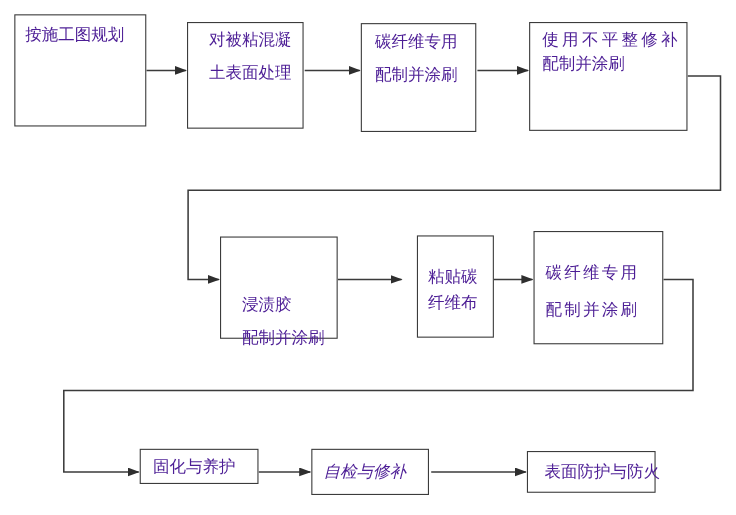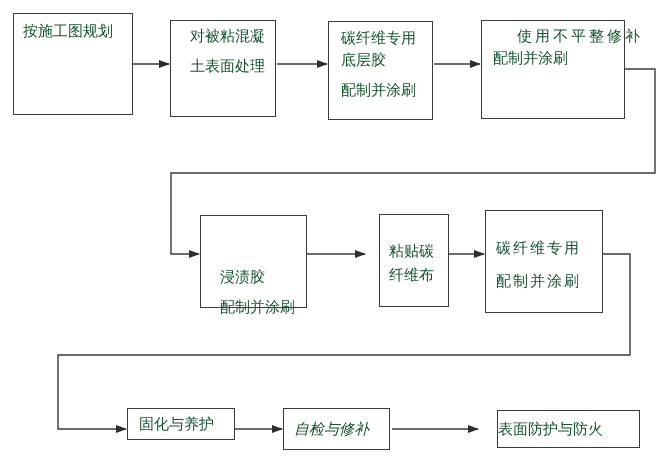--- a/index.html
+++ b/index.html
@@ -20,43 +20,43 @@
     left: 0; top: 0;
     width: 669px;
     height: 468px;
     pointer-events: none;
   }
   .node {
     position: absolute;
     box-sizing: border-box;
     border: 1.5px solid #3b3b3b;
     background: #ffffff;
-    color: #14532d;
+    color: #4c1d95;
     font-size: 15px;
   }
   .node .line { white-space: nowrap; }
 
   
   .n1 { left: 13px;  top: 13px;  width: 120px; height: 102px; padding: 6px 0 0 9px;  line-height: 22px; }
   .n2 { left: 170px; top: 20px;  width: 106px; height: 97px;  padding: 0 0 0 19px;   line-height: 30px; }
   .n3 { left: 328px; top: 21px;  width: 105px; height: 99px;  padding: 5px 0 0 12px; line-height: 22px; }
   .n3 .gap-before { margin-top: 8px; }
   .n4 { left: 481px; top: 20px;  width: 144px; height: 99px;  padding: 4px 0 0 11px; line-height: 22px; }
-  .n4 .spread { letter-spacing: 3px; margin-left: 24px; }
+  .n4 .spread { letter-spacing: 3px; }
 
   
   .n5 { left: 200px; top: 215px; width: 107px; height: 93px;  padding: 46px 0 0 19px; line-height: 30px; }
   .n6 { left: 366px; top: 214px; width: 70px;  height: 93px;  padding: 24px 0 0 9px;  line-height: 24px; margin-left: 13px; }
   .n7 { left: 485px; top: 210px; width: 118px; height: 103px; padding: 21px 0 0 10px; line-height: 33px; letter-spacing: 2px; }
 
   
   .n8, .n9, .n10 { display: flex; align-items: center; }
   .n8  { left: 127px; top: 408px; width: 108px; height: 32px; padding-left: 11px; }
   .n9  { left: 283px; top: 408px; width: 107px; height: 42px; padding-left: 10px; font-style: italic; }
-  .n10 { left: 497px; top: 410px; width: 143px; height: 38px; padding-left: 0; }
+  .n10 { left: 479px; top: 410px; width: 117px; height: 38px; padding-left: 15px; }
 </style>
 </head>
 <body>
 
 <div id="canvas">
 
   <svg id="connectors" viewBox="0 0 669 468" xmlns="http://www.w3.org/2000/svg">
     <defs>
       <marker id="arrow" markerUnits="userSpaceOnUse" markerWidth="12" markerHeight="9" refX="10" refY="4" orient="auto">
         <path d="M0,0 L11,4 L0,8 z" fill="#2e2e2e"></path>
@@ -79,21 +79,20 @@
     <div class="line">按施工图规划</div>
   </div>
 
   <div class="node n2">
     <div class="line">对被粘混凝</div>
     <div class="line">土表面处理</div>
   </div>
 
   <div class="node n3">
     <div class="line">碳纤维专用</div>
-    <div class="line">底层胶</div>
     <div class="line gap-before">配制并涂刷</div>
   </div>
 
   <div class="node n4">
     <div class="line spread">使用不平整修补</div>
     <div class="line">配制并涂刷</div>
   </div>
 
   <div class="node n5">
     <div class="line">浸渍胶</div>

